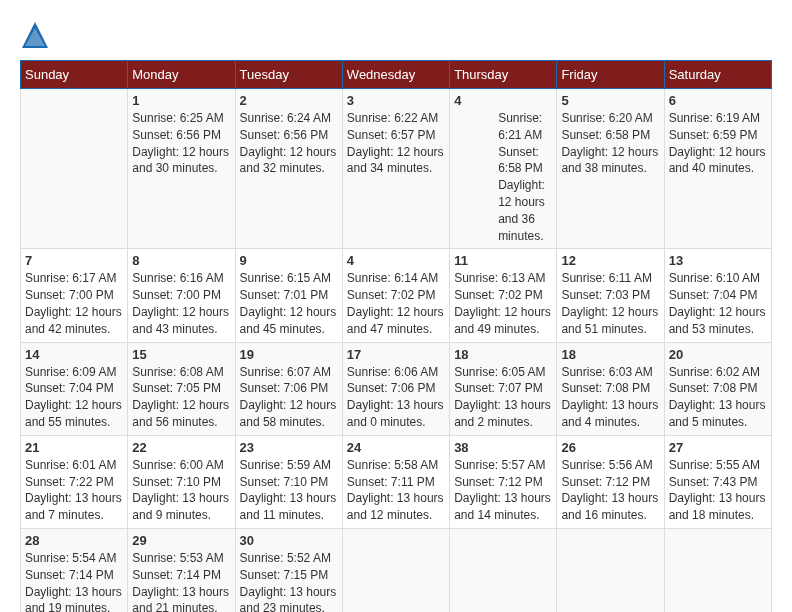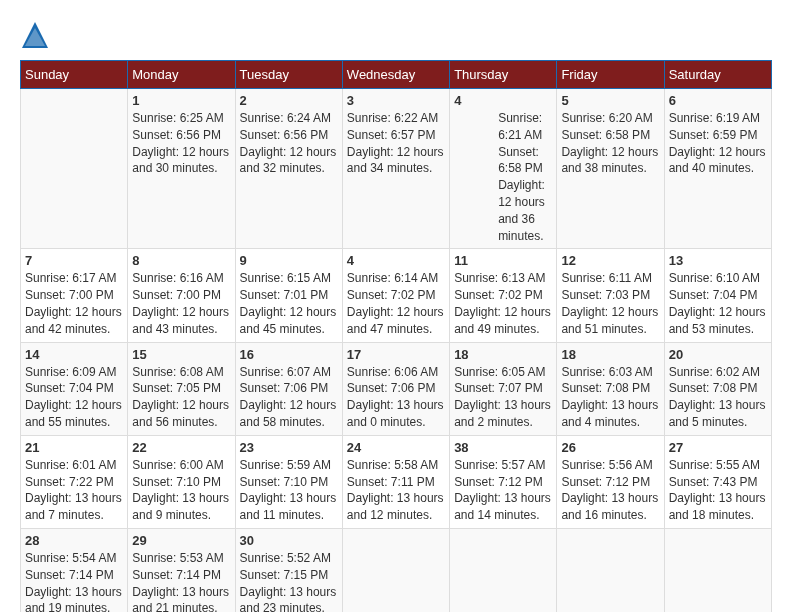--- a/index.html
+++ b/index.html
@@ -235,21 +235,21 @@
 and 55 minutes.</div>
         </td>
         <td>
           <span class="day-num">15</span>
           <div class="day-info" style="white-space: pre-line;">Sunrise: 6:08 AM
 Sunset: 7:05 PM
 Daylight: 12 hours
 and 56 minutes.</div>
         </td>
         <td>
-          <span class="day-num">16</span>
+          <span class="day-num">19</span>
           <div class="day-info" style="white-space: pre-line;">Sunrise: 6:07 AM
 Sunset: 7:06 PM
 Daylight: 12 hours
 and 58 minutes.</div>
         </td>
         <td>
           <span class="day-num">17</span>
           <div class="day-info" style="white-space: pre-line;">Sunrise: 6:06 AM
 Sunset: 7:06 PM
 Daylight: 13 hours

